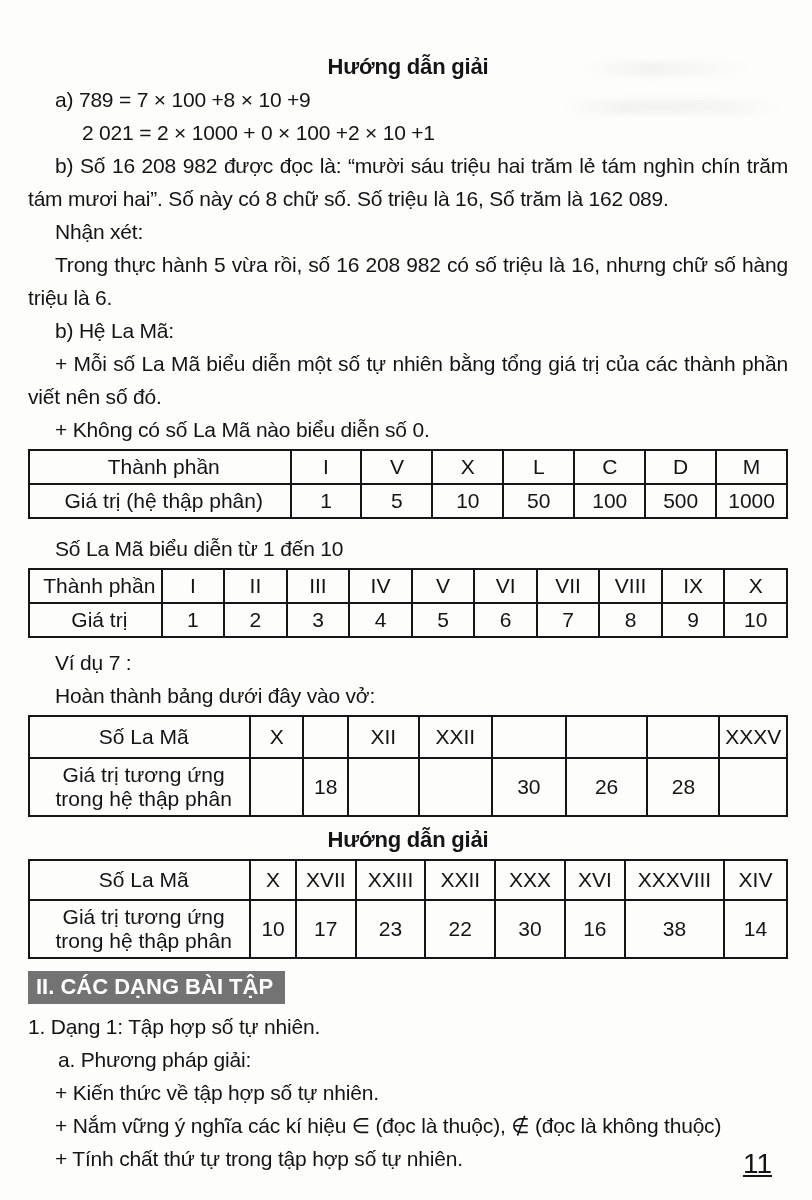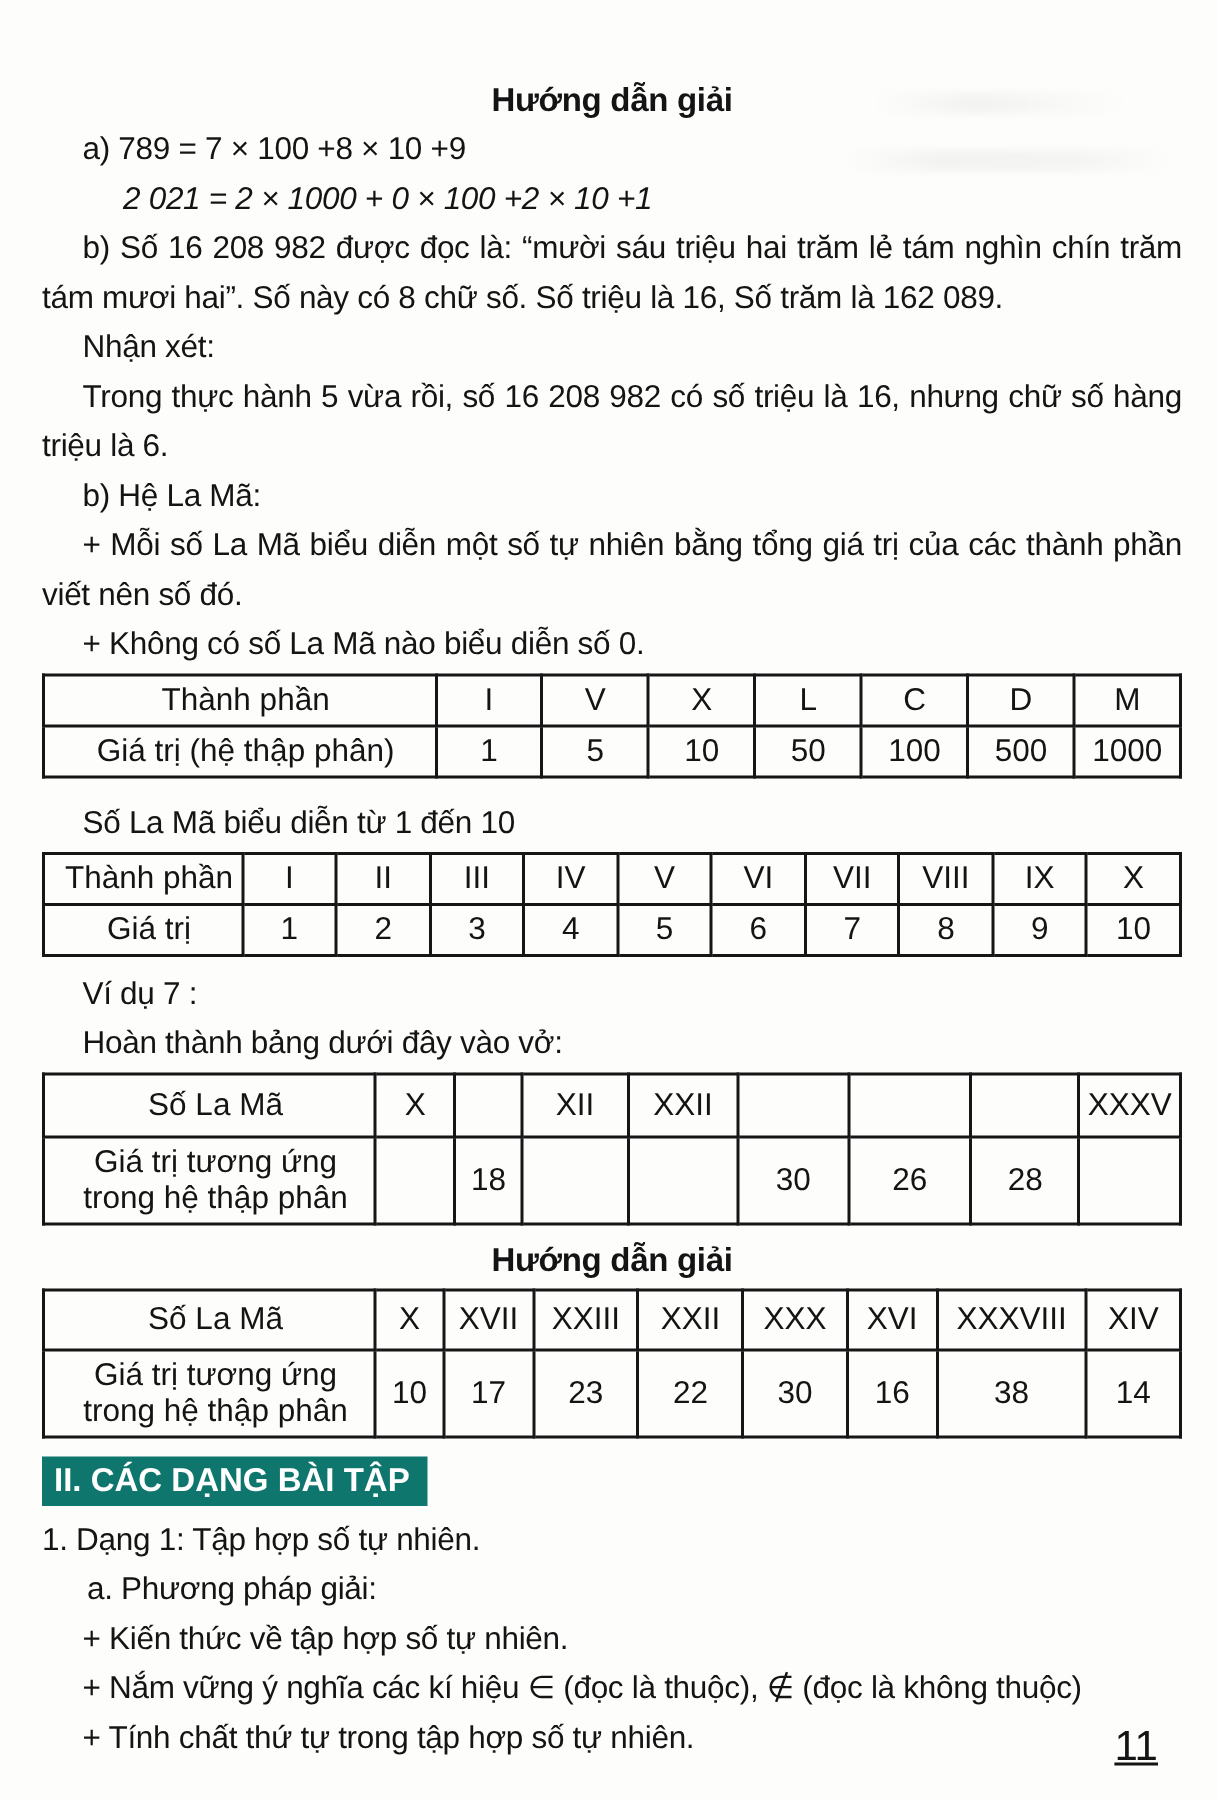--- a/index.html
+++ b/index.html
@@ -12,41 +12,41 @@
     overflow:hidden;
   }
   .page{
     position:absolute;top:0;left:0;width:812px;height:856px;
     padding:50px 24px 0 28px;box-sizing:border-box;
   }
   p,h2{margin:0;font-size:21px;line-height:33px;font-weight:400;letter-spacing:-0.2px;}
   h2{font-weight:700;text-align:center;font-size:22px;}
   .b{font-weight:400;}
   .ind1{text-indent:27px;}
-  .ind2{text-indent:54px;font-style:italic;}
+  .ind2{text-indent:54px;}
   .indq{text-indent:22px;}
   .just{text-align:justify;}
   table{border-collapse:collapse;width:760px;table-layout:fixed;}
   td{
     border:2px solid #161616;
     font-size:21px;
     text-align:center;
     vertical-align:middle;
     padding:0 2px;
     line-height:24px;
     overflow:hidden;
   }
   td.lbl{text-align:center;padding-left:10px;margin-top:15px;}
   .t-wrap{margin:3px 0 2px 0;}
   .cap{margin-top:13px;}
   .mt6{margin-top:6px;}
   .mt8{margin-top:8px;}
   .sec-header{
     display:inline-block;
-    background:#0f766e;
+    background:#737373;
     color:#ffffff;
     font-weight:700;
     font-size:22px;
     line-height:30px;
     padding:1px 12px 2px 8px;
     margin-top:10px;
     letter-spacing:0;
   }
   .page-num{
     position:absolute;

